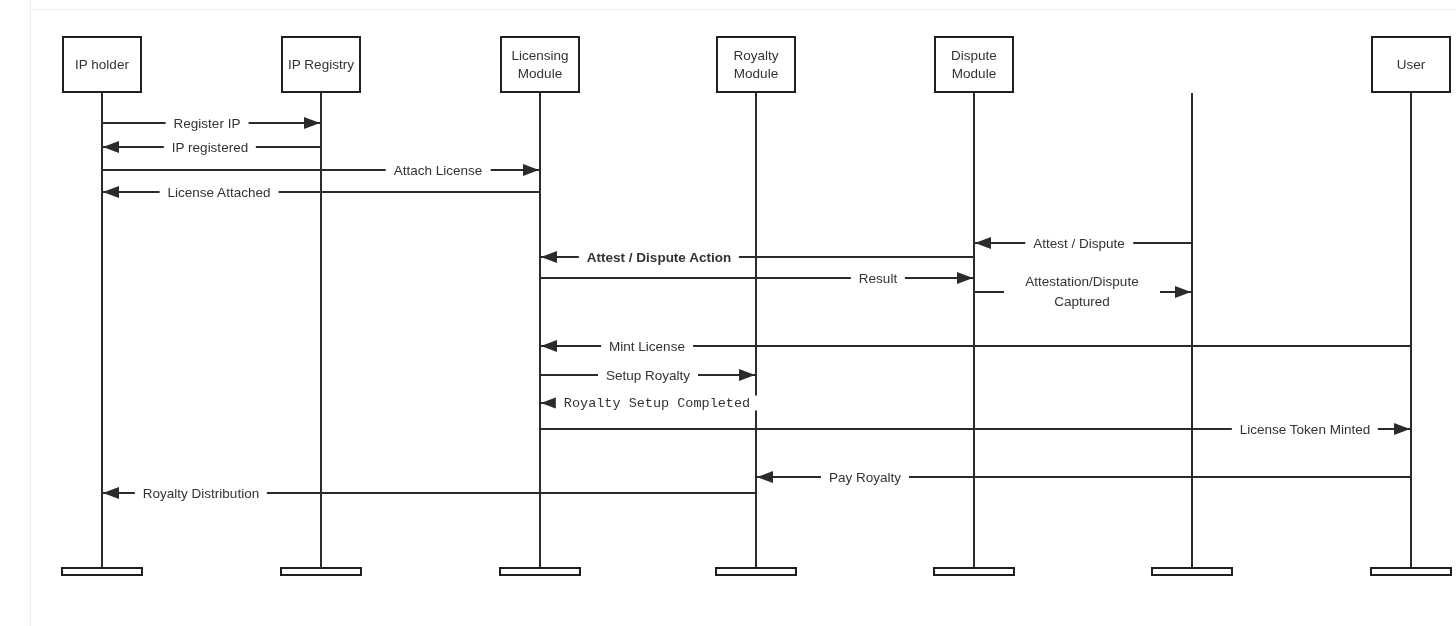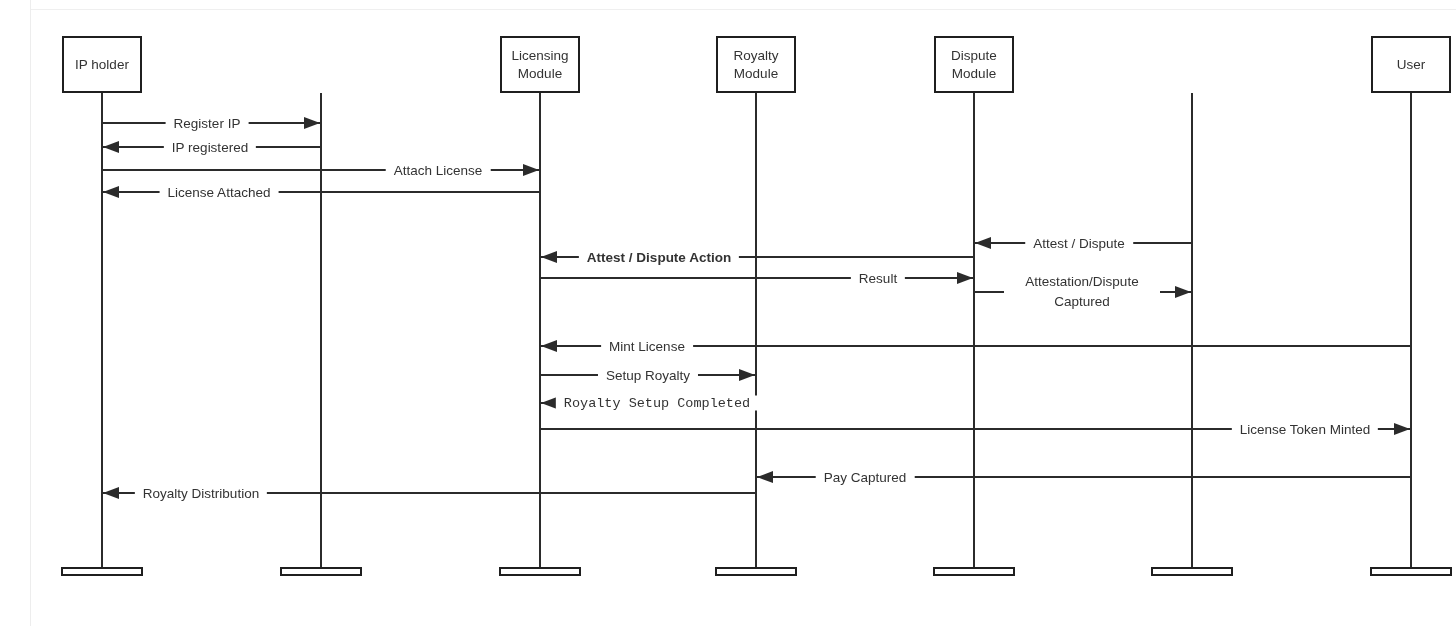--- a/index.html
+++ b/index.html
@@ -98,20 +98,23 @@
 
 <div class="stage">
   <div class="frame-top"></div>
   <div class="frame-left"></div>
 
 <div class="actor-box" style="left: 38px; top: 36px;">
       <span>IP holder</span>
     </div>
     <div class="lifeline" style="left: 77px; top: 93px; height: 474px;"></div>
     <div class="end-bar" style="left: 37px; top: 567px;"></div>
+    <div class="actor-box" style="left: 257px; top: 36px;">
+      <span>IP Registry</span>
+    </div>
     <div class="lifeline" style="left: 296px; top: 93px; height: 474px;"></div>
     <div class="end-bar" style="left: 256px; top: 567px;"></div>
     <div class="actor-box" style="left: 476px; top: 36px;">
       <span>Licensing Module</span>
     </div>
     <div class="lifeline" style="left: 515px; top: 93px; height: 474px;"></div>
     <div class="end-bar" style="left: 475px; top: 567px;"></div>
     <div class="actor-box" style="left: 692px; top: 36px;">
       <span>Royalty Module</span>
     </div>
@@ -160,17 +163,17 @@
     <div class="msg-arrow dir-right" style="left: 715px; top: 369px;"></div>
     <div class="msg-label" style="left: 624px; top: 375px;">Setup Royalty</div>
     <div class="msg-line" style="left: 516px; top: 402px; width: 216px;"></div>
     <div class="msg-arrow dir-left" style="left: 517px; top: 397px;"></div>
     <div class="msg-label" style="left: 633px; top: 403px; font-family: Liberation Mono, monospace;">Royalty Setup Completed</div>
     <div class="msg-line" style="left: 516px; top: 428px; width: 871px;"></div>
     <div class="msg-arrow dir-right" style="left: 1370px; top: 423px;"></div>
     <div class="msg-label" style="left: 1281px; top: 429px;">License Token Minted</div>
     <div class="msg-line" style="left: 732px; top: 476px; width: 655px;"></div>
     <div class="msg-arrow dir-left" style="left: 733px; top: 471px;"></div>
-    <div class="msg-label" style="left: 841px; top: 477px;">Pay Captured</div>
+    <div class="msg-label" style="left: 841px; top: 477px;">Pay Royalty</div>
     <div class="msg-line" style="left: 78px; top: 492px; width: 654px;"></div>
     <div class="msg-arrow dir-left" style="left: 79px; top: 487px;"></div>
     <div class="msg-label" style="left: 177px; top: 493px;">Royalty Distribution</div>
   </div>
 
 </body></html>

